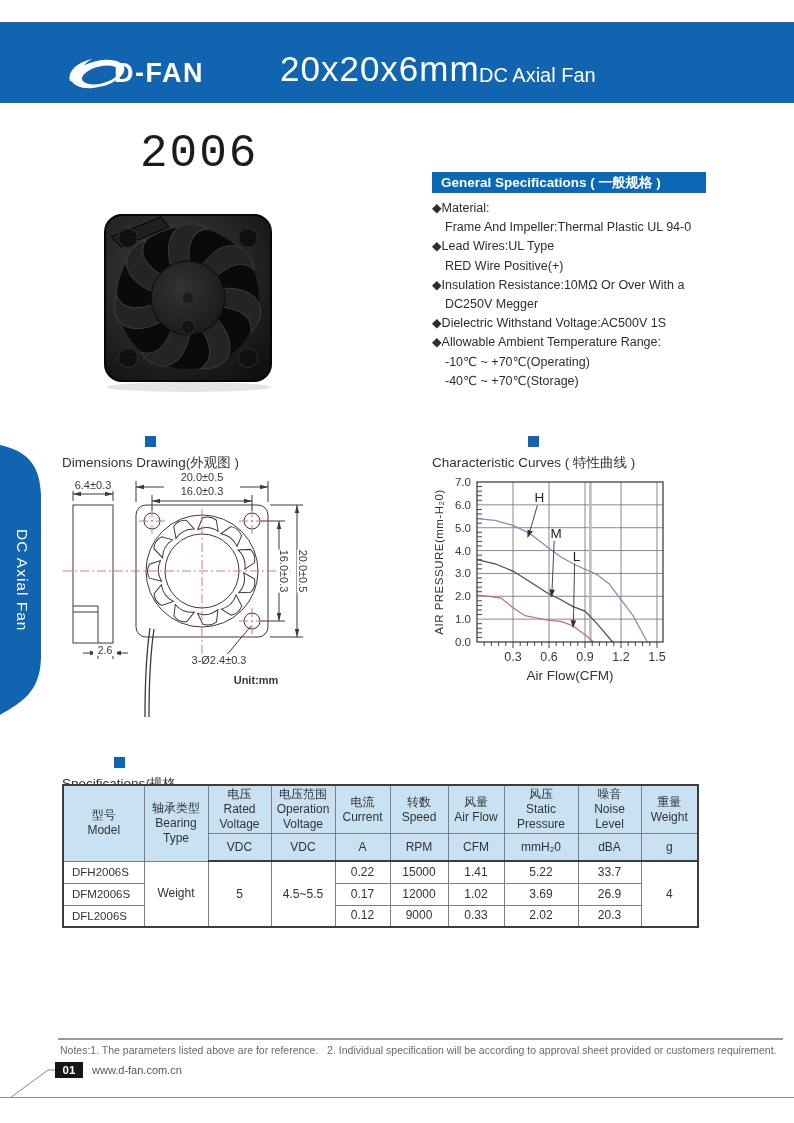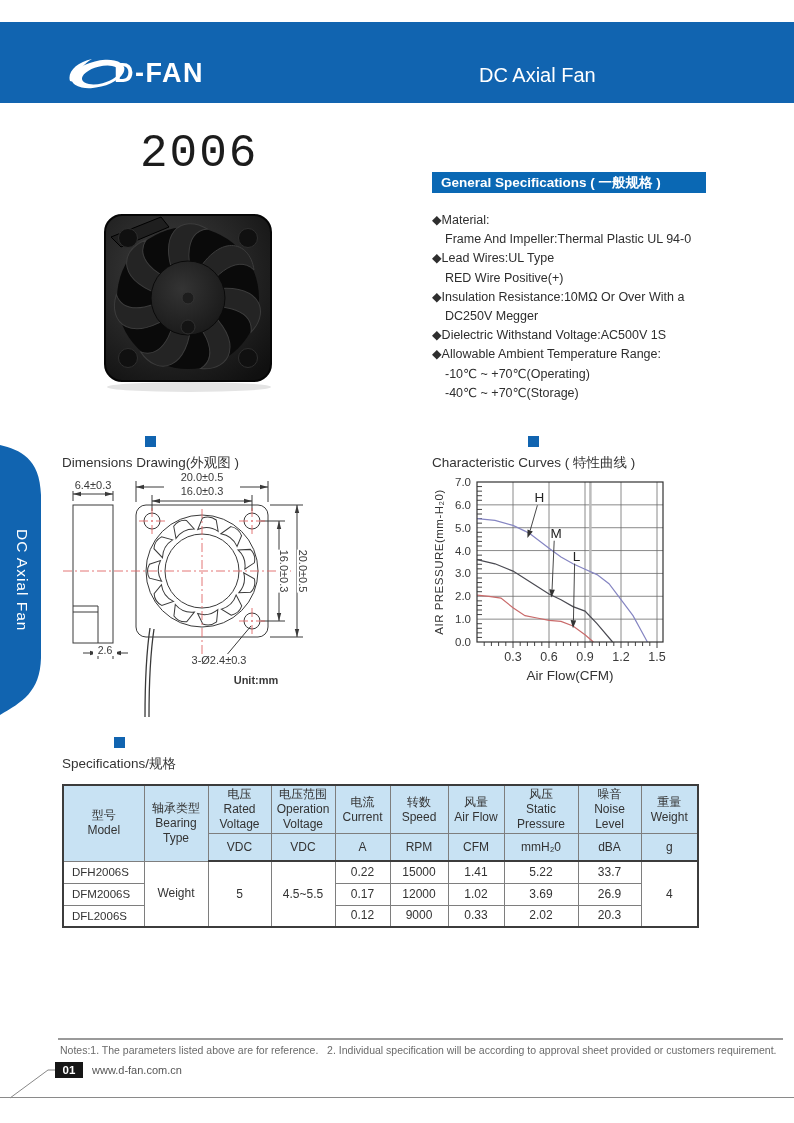--- a/index.html
+++ b/index.html
@@ -12,21 +12,21 @@
   .hdr-title{position:absolute;left:280px;top:27px;font-size:35px;font-weight:400;color:#fff;letter-spacing:1px;}
   .hdr-sub{position:absolute;left:479px;top:42px;font-size:20px;color:#fff;}
   
   .tab-text-wrap{position:absolute;left:4px;top:440px;width:36px;height:280px;display:flex;align-items:center;justify-content:center;}
   .tab-text{writing-mode:vertical-rl;font-size:15.5px;color:#fff;letter-spacing:1px;}
   
   .model-title{position:absolute;left:140px;top:128px;font-size:46px;color:#1c1c1c;letter-spacing:2px;font-family:Liberation Mono, monospace;}
   
   .gs-bar{position:absolute;left:432px;top:172px;width:274px;height:21px;background:var(--bar-blue,#0a68b4);
           color:#fff;font-size:13.5px;font-weight:bold;line-height:21px;padding-left:9px;box-sizing:border-box;}
-  .gs-list{position:absolute;left:432px;top:199px;width:345px;font-size:12.5px;color:#2e2e2e;line-height:19.2px;margin-top:12px;}
+  .gs-list{position:absolute;left:432px;top:199px;width:345px;font-size:12.5px;color:#2e2e2e;line-height:19.2px;}
   .spec-line{padding-left:13px;white-space:nowrap;}
   .spec-line.bullet{padding-left:0;}
   
   .sec-title{position:absolute;display:flex;align-items:center;gap:7px;font-size:13.5px;color:#333;flex-direction:column;}
   .sec-sq{width:11px;height:11px;background:var(--brand-blue,#1164b0);flex:0 0 auto;}
   
   .dim-wrap{position:absolute;left:55px;top:465px;width:370px;height:266px;}
   .dim-lbl{position:absolute;font-size:11px;color:#3a3a3a;background:#fff;text-align:center;line-height:12px;white-space:nowrap;}
   .rot90{transform:translate(-50%,-50%) rotate(90deg);}
   .dim-unit{font-size:11px;font-weight:600;background:transparent;}
@@ -62,20 +62,21 @@
 </head>
 <body>
 
 <div class="header">
   <svg class="abs" style="left:68px;top:33px;" width="60" height="38">
     <ellipse cx="30" cy="19" rx="27" ry="13" transform="rotate(-14 30 19)" fill="#fff"></ellipse>
     <ellipse cx="32.5" cy="20" rx="19" ry="8.5" transform="rotate(-14 32.5 20)" fill="#1164b0"></ellipse>
     <path d="M2,26 C-1,17 9,7 24,4 C14,10 9,17 12,25 C8,27 5,27 2,26 Z" fill="#fff"></path>
   </svg>
   <div class="logo-text">D-FAN</div>
+  <div class="hdr-title">20x20x6mm</div>
   <div class="hdr-sub">DC Axial Fan</div>
 </div>
 
 <svg class="abs" style="left:0;top:440px;" width="48" height="280">
   <path d="M0,5 C20,10 40,18 41,55 L41,218 C40,252 22,262 0,275 Z" fill="#1164b0"></path>
 </svg>
 <div class="tab-text-wrap">
   <span class="tab-text">DC Axial Fan</span>
 </div>
 
@@ -298,21 +299,21 @@
       <text class="ticklbl2" x="83" y="199" text-anchor="middle">0.3</text>
       <text class="ticklbl2" x="119" y="199" text-anchor="middle">0.6</text>
       <text class="ticklbl2" x="155" y="199" text-anchor="middle">0.9</text>
       <text class="ticklbl2" x="191" y="199" text-anchor="middle">1.2</text>
       <text class="ticklbl2" x="226.99999999999997" y="199" text-anchor="middle">1.5</text>
       <text class="axlbl" x="140" y="218" text-anchor="middle">Air Flow(CFM)</text>
       <text class="aylbl" transform="rotate(-90)" x="-100" y="13" text-anchor="middle">AIR PRESSURE(mm-H₂0)</text>
     </svg>
 </div>
 
-<div class="sec-title" style="left:62px;top:737px;">
+<div class="sec-title" style="left:62px;top:757px;">
   <span class="sec-sq"></span>
   <span>Specifications/规格</span>
 </div>
 <table class="spec-table">
   <colgroup>
     <col style="width:81px">
       <col style="width:64px">
       <col style="width:63px">
       <col style="width:64px">
     <col style="width:55px">

